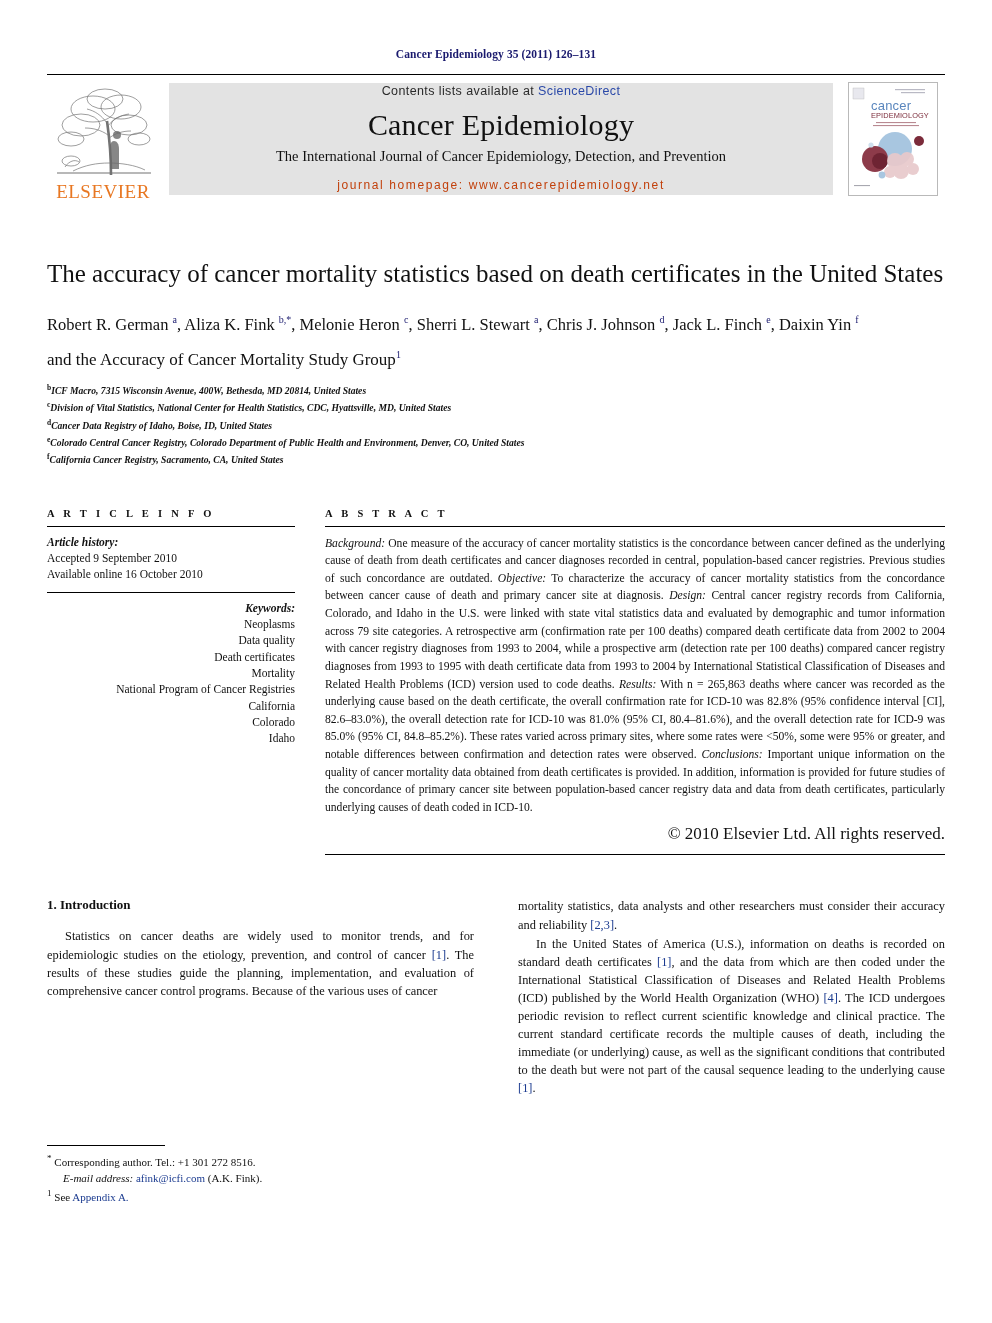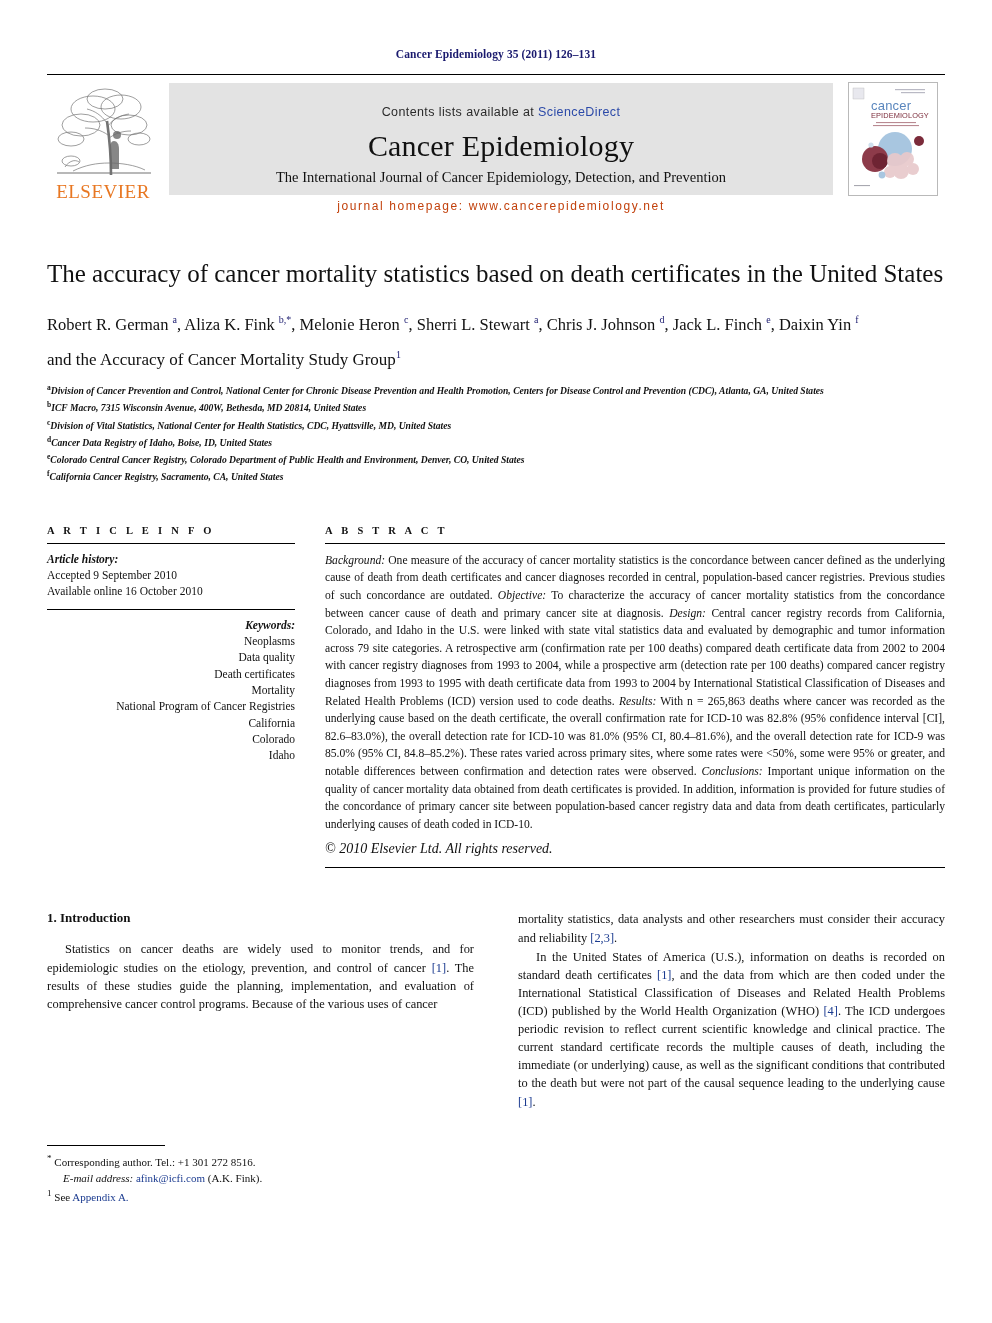--- a/index.html
+++ b/index.html
@@ -63,21 +63,21 @@
     white-space: nowrap;
   }
   .banner {
     flex: 1 1 auto;
     background: #e3e3e3;
     margin: 8px 8px 8px 10px;
     display: flex;
     flex-direction: column;
     align-items: center;
     justify-content: flex-start;
-    padding-top: 22px;
+    padding-top: 1px;
     box-sizing: border-box;
   }
   .contents-line {
     font-family: "Liberation Sans", sans-serif;
     font-size: 12.5px;
     color: #2b2b2b;
     letter-spacing: 0.4px;
   }
   .sd-link { color: #2b49a8; }
   .journal-title {
@@ -188,25 +188,24 @@
     font-family: "Liberation Serif", serif;
     font-size: 11.6px;
     line-height: 1.52;
     text-align: justify;
     margin-top: 8px;
     color: #111;
   }
   .abstract i { font-style: italic; }
   .copyline {
     font-family: "Liberation Serif", serif;
-    font-size: 14px;
-    text-align: left;
+    font-size: 17px;
+    text-align: right;
     margin-top: 8px;
     color: #111;
-    font-style: italic;
   }
   .abs-bottom-rule { border-top: 1.4px solid #000; margin-top: 10px; }
 
   
   .bodycols {
     display: flex;
     margin-top: 42px;
     gap: 44px;
   }
   .bcol { flex: 1 1 0; }
@@ -345,21 +344,20 @@
   </div>
 
   <div class="content">
 
     <div class="title">The accuracy of cancer mortality statistics based on death certificates in the United States</div>
 
     <div class="authors">Robert R. German <sup>a</sup>, Aliza K. Fink <sup>b,*</sup>, Melonie Heron <sup>c</sup>, Sherri L. Stewart <sup>a</sup>, Chris J. Johnson <sup>d</sup>, Jack L. Finch <sup>e</sup>, Daixin Yin <sup>f</sup></div>
     <div class="group">and the Accuracy of Cancer Mortality Study Group<sup>1</sup></div>
 
     <div class="affils">
-        <span class="aff"><sup>a</sup>Division of Cancer Prevention and Control, National Center for Chronic Disease Prevention and Health Promotion, Centers for Disease Control and Prevention (CDC), Atlanta, GA, United States</span>
         <span class="aff"><sup>b</sup>ICF Macro, 7315 Wisconsin Avenue, 400W, Bethesda, MD 20814, United States</span>
         <span class="aff"><sup>c</sup>Division of Vital Statistics, National Center for Health Statistics, CDC, Hyattsville, MD, United States</span>
         <span class="aff"><sup>d</sup>Cancer Data Registry of Idaho, Boise, ID, United States</span>
         <span class="aff"><sup>e</sup>Colorado Central Cancer Registry, Colorado Department of Public Health and Environment, Denver, CO, United States</span>
         <span class="aff"><sup>f</sup>California Cancer Registry, Sacramento, CA, United States</span>
       </div>
 
     <div class="twocol">
 
       <div class="infocol">

